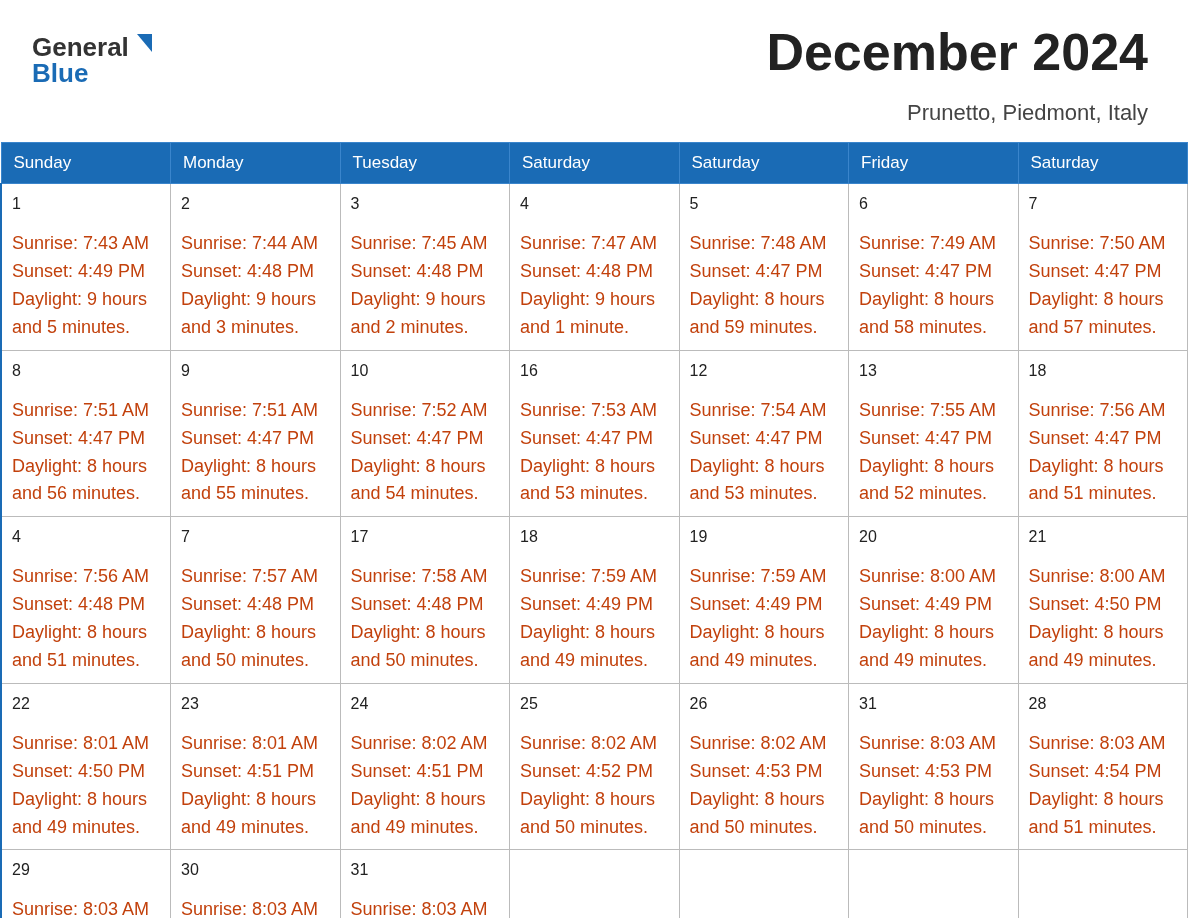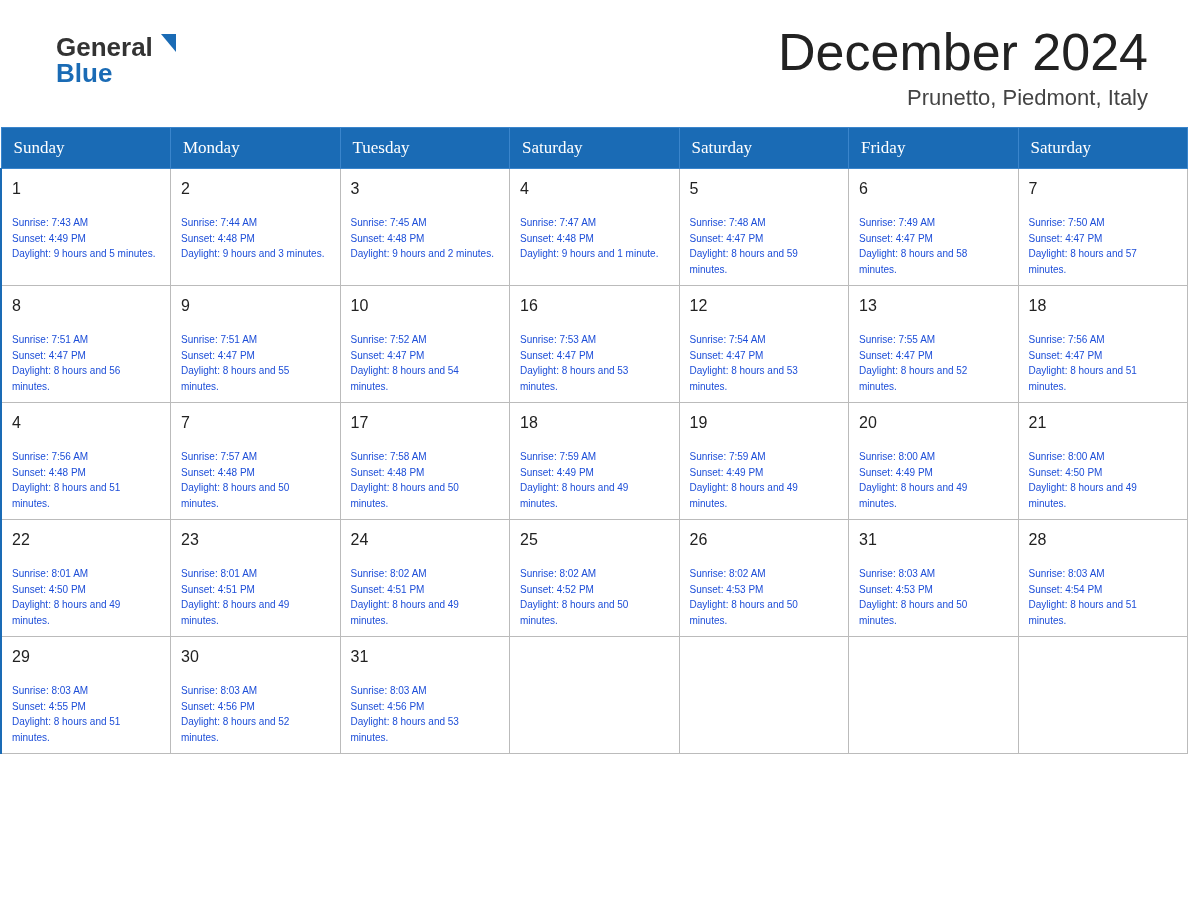--- a/index.html
+++ b/index.html
@@ -7,55 +7,54 @@
       font-family: Arial, sans-serif;
       background: #fff;
       color: #222;
       width: 1188px;
       min-height: 918px;
     }
     .header {
       display: flex;
       justify-content: space-between;
       align-items: flex-start;
-      padding: 24px 40px 16px 56px;
+      padding: 24px 40px 16px 32px;
     }
     .logo-area {
       display: flex;
       flex-direction: column;
       align-items: flex-start;
     }
     .title-area {
       text-align: right;
     }
     .main-title {
       font-size: 52px;
-      font-weight: normal;
+      font-weight: bold;
       color: #222;
       line-height: 1.1;
     }
     .subtitle {
       font-size: 22px;
       color: #444;
-      margin-top: 4px;
+      margin-top: 19px;
     }
     .calendar {
       width: 100%;
       border-collapse: collapse;
       margin: 0 0 0 0;
     }
     .calendar th {
       background-color: #1a6bb5;
       color: #fff;
       font-size: 17px;
       font-weight: normal;
       padding: 10px 12px;
       border: 1px solid #3a85cc;
       text-align: left;
-      font-family: Liberation Serif, serif;
     }
     .calendar td {
       border: 1px solid #bbb;
       vertical-align: top;
       padding: 8px 10px;
       width: calc(100% / 7);
       min-height: 110px;
       font-size: 13.5px;
       line-height: 1.5;
       background: #fff;
@@ -63,22 +62,22 @@
     .calendar td:first-child {
       border-left: 2px solid #1a6bb5;
     }
     .day-num {
       font-size: 16px;
       font-weight: normal;
       display: block;
       margin-bottom: 2px;
     }
     .day-info {
-      font-size: 10px;
-      color: #1d4ed8;
+      font-size: 18px;
+      color: #c2410c;
       line-height: 1.55;
       margin-top: 14px;
     }
     
     .logo-svg {
       width: 130px;
       height: 70px;
     }
   </style>
 </head>

